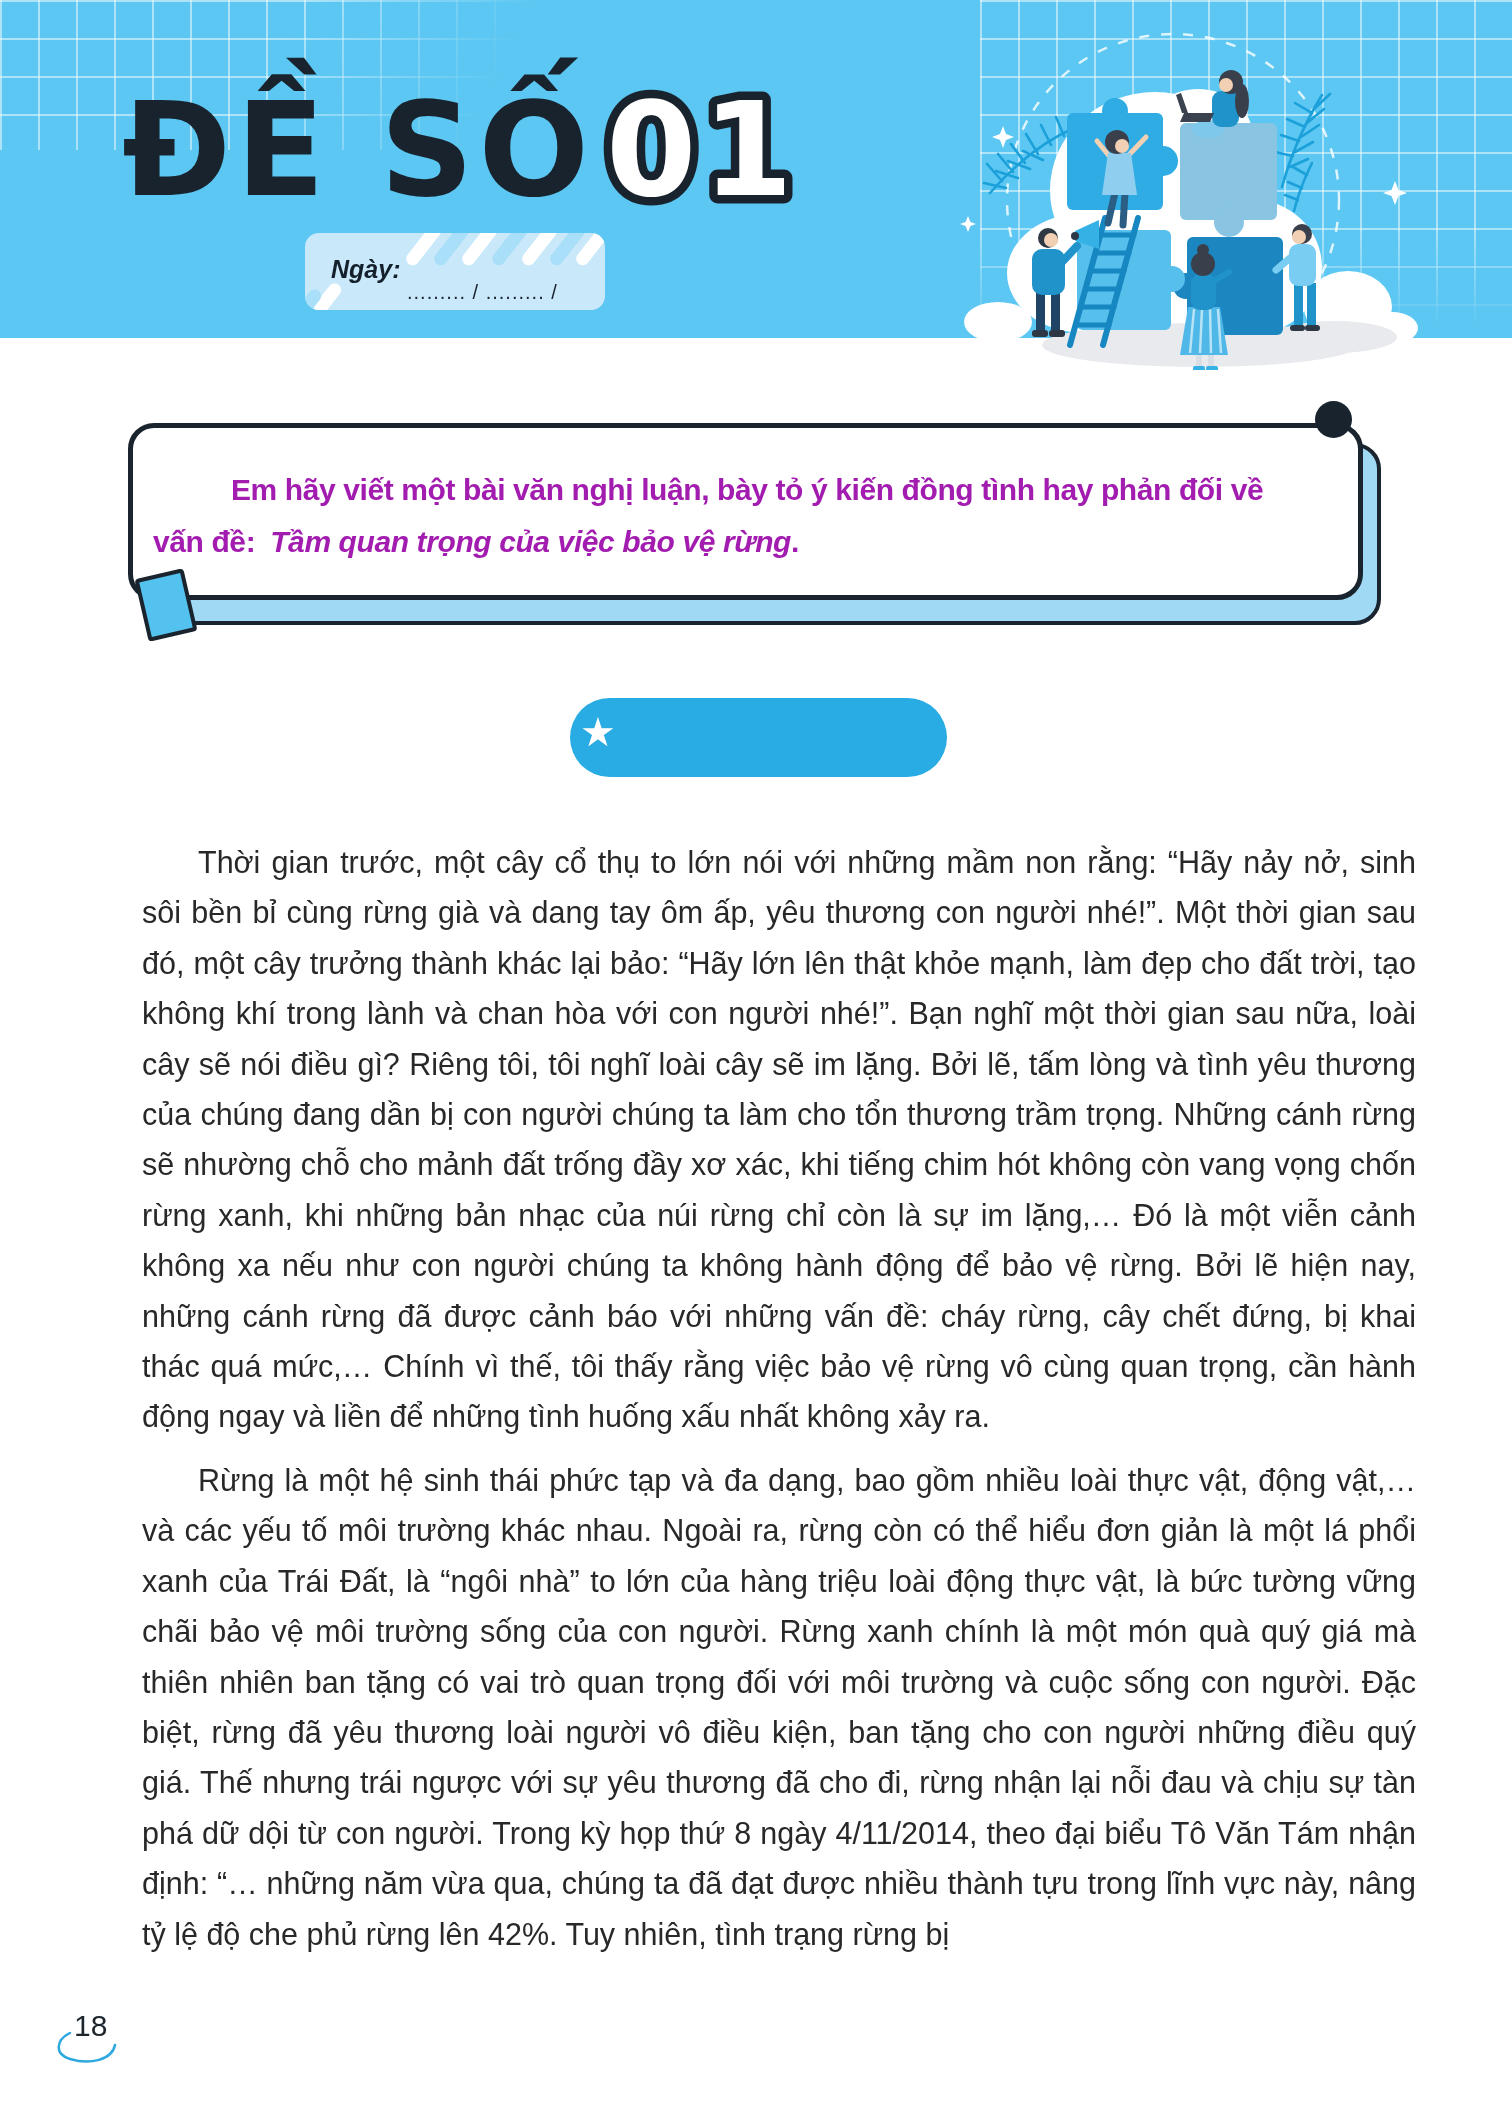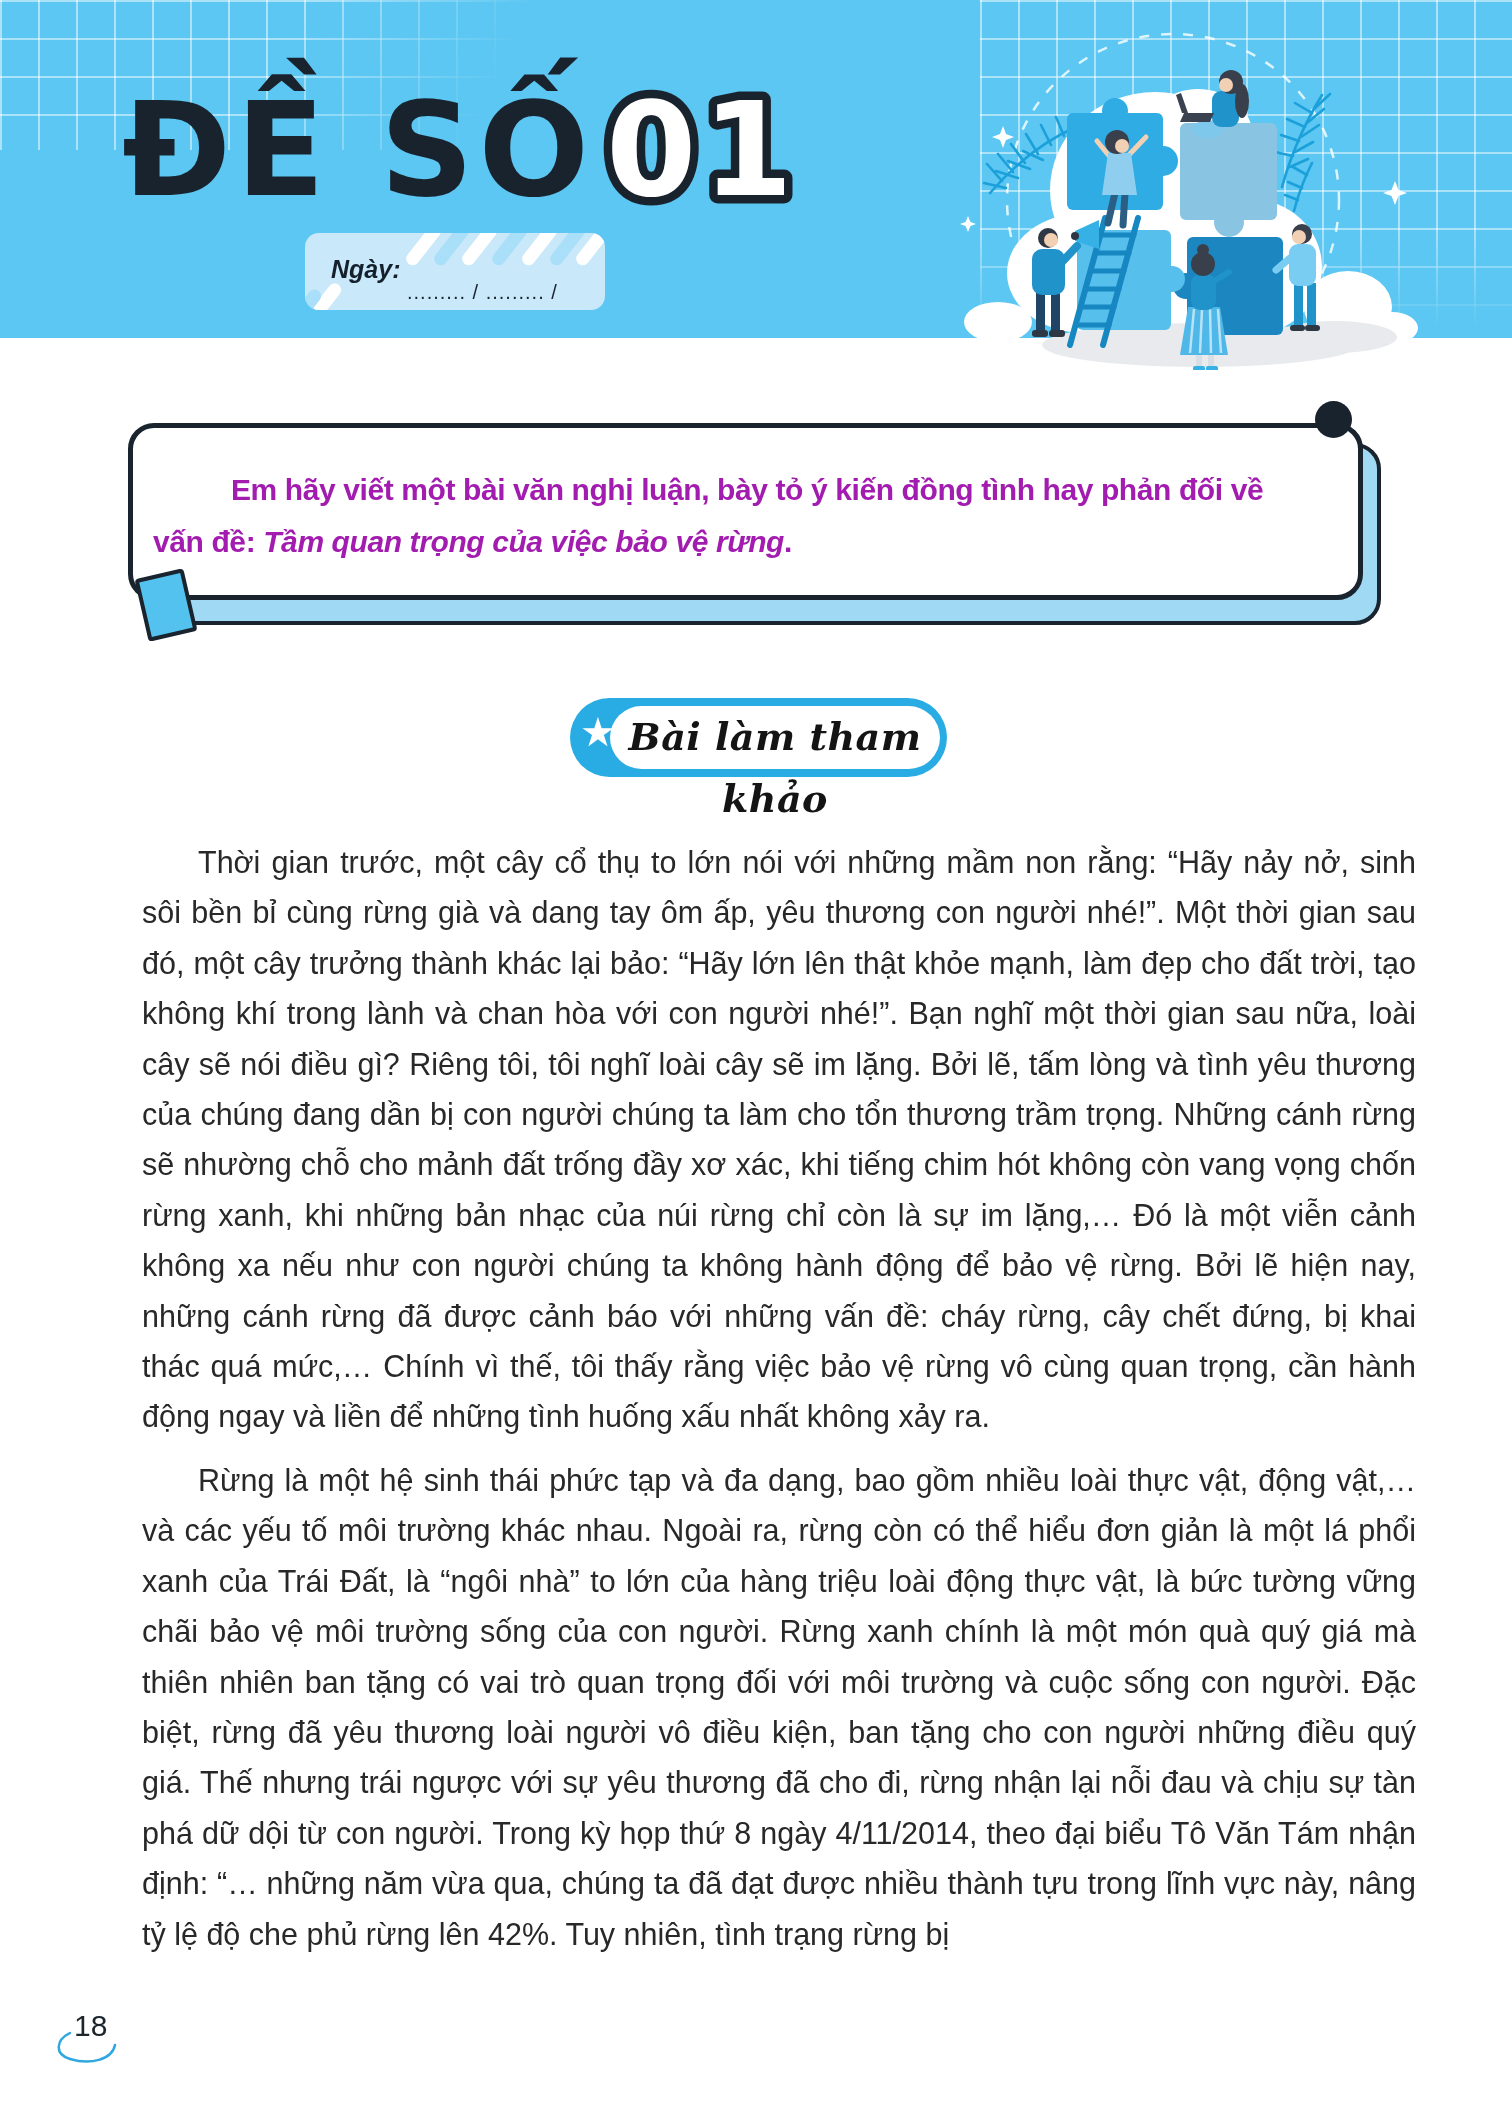--- a/index.html
+++ b/index.html
@@ -36,21 +36,21 @@
   .illu { position:absolute; left:950px; top:25px; width:562px; height:345px; }
 
   
   .prompt-shadow { position:absolute; left:146px; top:443px; width:1235px; height:182px;
     background:#9FD9F4; border:4px solid #1A242E; border-radius:26px; }
   .prompt-box { position:absolute; left:128px; top:423px; width:1235px; height:177px;
     background:#ffffff; border:5px solid #1A242E; border-radius:26px; }
   .prompt-text { position:absolute; left:20px; top:36px; width:1180px;
     font-weight:bold; font-size:30px; line-height:52px; letter-spacing:-0.4px; color:#a21caf; }
   .prompt-ind { display:inline-block; margin-left:78px; }
-  .prompt-topic { font-style:italic; }
+  .prompt-topic { font-style:italic;margin-left:7px; }
   .prompt-dot { position:absolute; left:1315px; top:401px; width:37px; height:37px;
     border-radius:50%; background:#19232E; }
   .prompt-tape { position:absolute; left:141px; top:573px; width:50px; height:64px;
     background:#53C2EE; border:4px solid #1A242E; transform:rotate(-13deg); border-radius:4px; }
 
   
   .badge { position:absolute; left:570px; top:698px; width:377px; height:79px;
     background:#29ACE3; border-radius:42px; }
   .badge-star { position:absolute; left:10px; top:11px; font-size:40px; color:#ffffff; }
   .badge-inner { position:absolute; left:40px; top:8px; right:7px; bottom:8px;
@@ -214,23 +214,20 @@
   <div class="prompt-text">
     <span class="prompt-ind">Em hãy viết một bài văn nghị luận, bày tỏ ý kiến đồng tình hay phản đối về</span><br>
     <span>vấn đề: </span><span class="prompt-topic">Tầm quan trọng của việc bảo vệ rừng</span><span>.</span>
   </div>
 </div>
 <div class="prompt-dot"></div>
 <div class="prompt-tape"></div>
 
 <div class="badge">
   <span class="badge-star">★</span>
-  <div class="badge-inner">
-    <div class="badge-label">Bài làm tham khảo</div>
-  </div>
 </div>
 
 <div class="essay">
   <p>Thời gian trước, một cây cổ thụ to lớn nói với những mầm non rằng: “Hãy nảy nở, sinh sôi bền bỉ cùng rừng già và dang tay ôm ấp, yêu thương con người nhé!”. Một thời gian sau đó, một cây trưởng thành khác lại bảo: “Hãy lớn lên thật khỏe mạnh, làm đẹp cho đất trời, tạo không khí trong lành và chan hòa với con người nhé!”. Bạn nghĩ một thời gian sau nữa, loài cây sẽ nói điều gì? Riêng tôi, tôi nghĩ loài cây sẽ im lặng. Bởi lẽ, tấm lòng và tình yêu thương của chúng đang dần bị con người chúng ta làm cho tổn thương trầm trọng. Những cánh rừng sẽ nhường chỗ cho mảnh đất trống đầy xơ xác, khi tiếng chim hót không còn vang vọng chốn rừng xanh, khi những bản nhạc của núi rừng chỉ còn là sự im lặng,… Đó là một viễn cảnh không xa nếu như con người chúng ta không hành động để bảo vệ rừng. Bởi lẽ hiện nay, những cánh rừng đã được cảnh báo với những vấn đề: cháy rừng, cây chết đứng, bị khai thác quá mức,… Chính vì thế, tôi thấy rằng việc bảo vệ rừng vô cùng quan trọng, cần hành động ngay và liền để những tình huống xấu nhất không xảy ra.</p>
   <p>Rừng là một hệ sinh thái phức tạp và đa dạng, bao gồm nhiều loài thực vật, động vật,… và các yếu tố môi trường khác nhau. Ngoài ra, rừng còn có thể hiểu đơn giản là một lá phổi xanh của Trái Đất, là “ngôi nhà” to lớn của hàng triệu loài động thực vật, là bức tường vững chãi bảo vệ môi trường sống của con người. Rừng xanh chính là một món quà quý giá mà thiên nhiên ban tặng có vai trò quan trọng đối với môi trường và cuộc sống con người. Đặc biệt, rừng đã yêu thương loài người vô điều kiện, ban tặng cho con người những điều quý giá. Thế nhưng trái ngược với sự yêu thương đã cho đi, rừng nhận lại nỗi đau và chịu sự tàn phá dữ dội từ con người. Trong kỳ họp thứ 8 ngày 4/11/2014, theo đại biểu Tô Văn Tám nhận định: “… những năm vừa qua, chúng ta đã đạt được nhiều thành tựu trong lĩnh vực này, nâng tỷ lệ độ che phủ rừng lên 42%. Tuy nhiên, tình trạng rừng bị</p>
 </div>
 
 <div class="page-num">18</div>
 <svg class="page-swoosh" width="74" height="38">
   <path d="M18 5 C 4 12, 2 26, 18 31 C 38 37, 60 32, 63 17" fill="none" stroke="#2FA8DF" stroke-width="2.5" stroke-linecap="round"></path>

